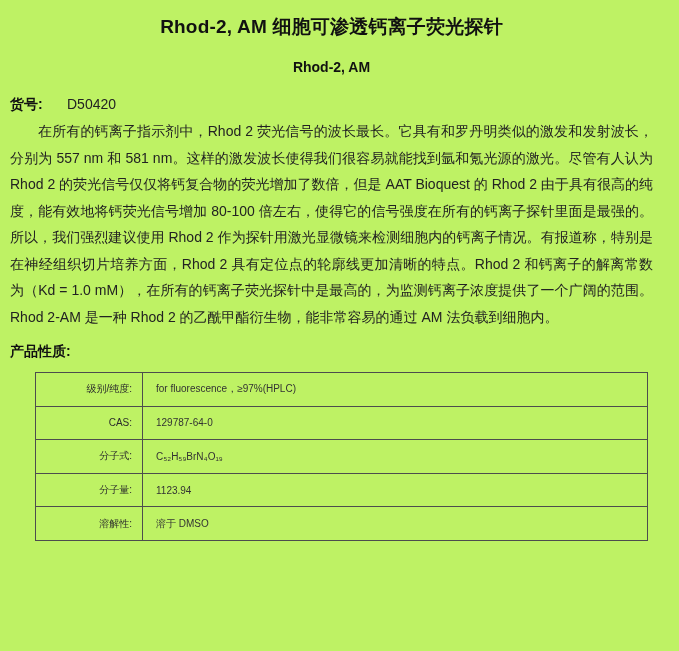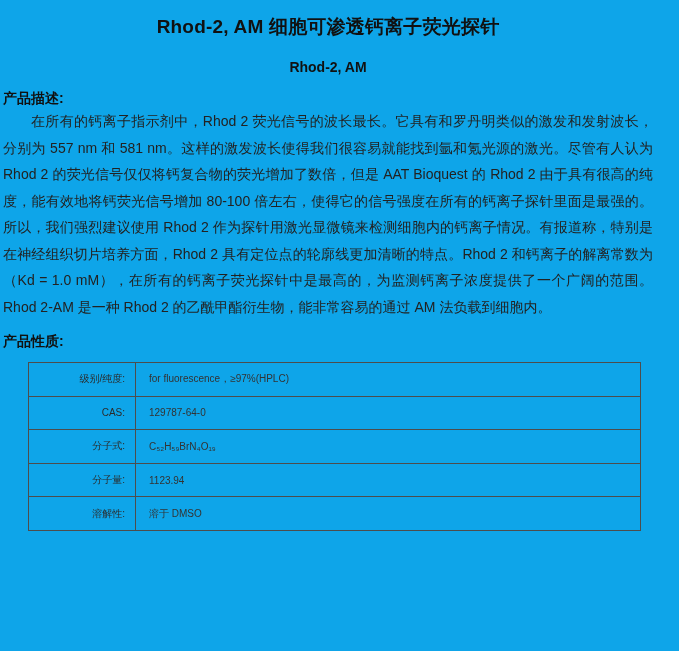--- a/index.html
+++ b/index.html
@@ -1,24 +1,24 @@
 <!DOCTYPE html>
 <html><head>
 <meta charset="utf-8">
 <style>
   html, body { margin: 0; padding: 0; background: #ffffff; }
   .page {
     position: relative;
     width: 679px;
     height: 651px;
     box-sizing: border-box;
-    background: #0ea5e9;
+    background: #bef264;
     font-family: "Liberation Sans", "DejaVu Sans", sans-serif;
     color: #1a1a1a;
-    padding: 10px 26px 0 3px;
+    padding: 10px 26px 0 10px;
     overflow: hidden;
   }
   .doc-title {
     font-size: 19px;
     font-weight: bold;
     text-align: center;
     margin: 4px 0 0 0;
     letter-spacing: 0.2px;
     color: #111;
   }
@@ -79,23 +79,25 @@
 </style>
 </head>
 <body>
 
 <div class="page">
 
   <h1 class="doc-title">Rhod-2, AM 细胞可渗透钙离子荧光探针</h1>
   <h2 class="doc-subtitle">Rhod-2, AM</h2>
 
   <div class="meta-block">
+    <div class="meta-row">
+      <span class="meta-label">货号:</span><span class="meta-value">D50420</span>
+    </div>
   </div>
 
-  <h3 class="section-heading">产品描述:</h3>
   <p class="body-para">在所有的钙离子指示剂中，Rhod 2 荧光信号的波长最长。它具有和罗丹明类似的激发和发射波长，分别为 557 nm 和 581 nm。这样的激发波长使得我们很容易就能找到氩和氪光源的激光。尽管有人认为 Rhod 2 的荧光信号仅仅将钙复合物的荧光增加了数倍，但是 AAT Bioquest 的 Rhod 2 由于具有很高的纯度，能有效地将钙荧光信号增加 80-100 倍左右，使得它的信号强度在所有的钙离子探针里面是最强的。所以，我们强烈建议使用 Rhod 2 作为探针用激光显微镜来检测细胞内的钙离子情况。有报道称，特别是在神经组织切片培养方面，Rhod 2 具有定位点的轮廓线更加清晰的特点。Rhod 2 和钙离子的解离常数为（Kd = 1.0 mM），在所有的钙离子荧光探针中是最高的，为监测钙离子浓度提供了一个广阔的范围。Rhod 2-AM 是一种 Rhod 2 的乙酰甲酯衍生物，能非常容易的通过 AM 法负载到细胞内。</p>
 
   <h3 class="section-heading">产品性质:</h3>
 
   <table class="props-table">
     <tbody>
       <tr>
         <td class="prop-label">级别/纯度:</td>
         <td class="prop-value">for fluorescence，≥97%(HPLC)</td>
       </tr>

